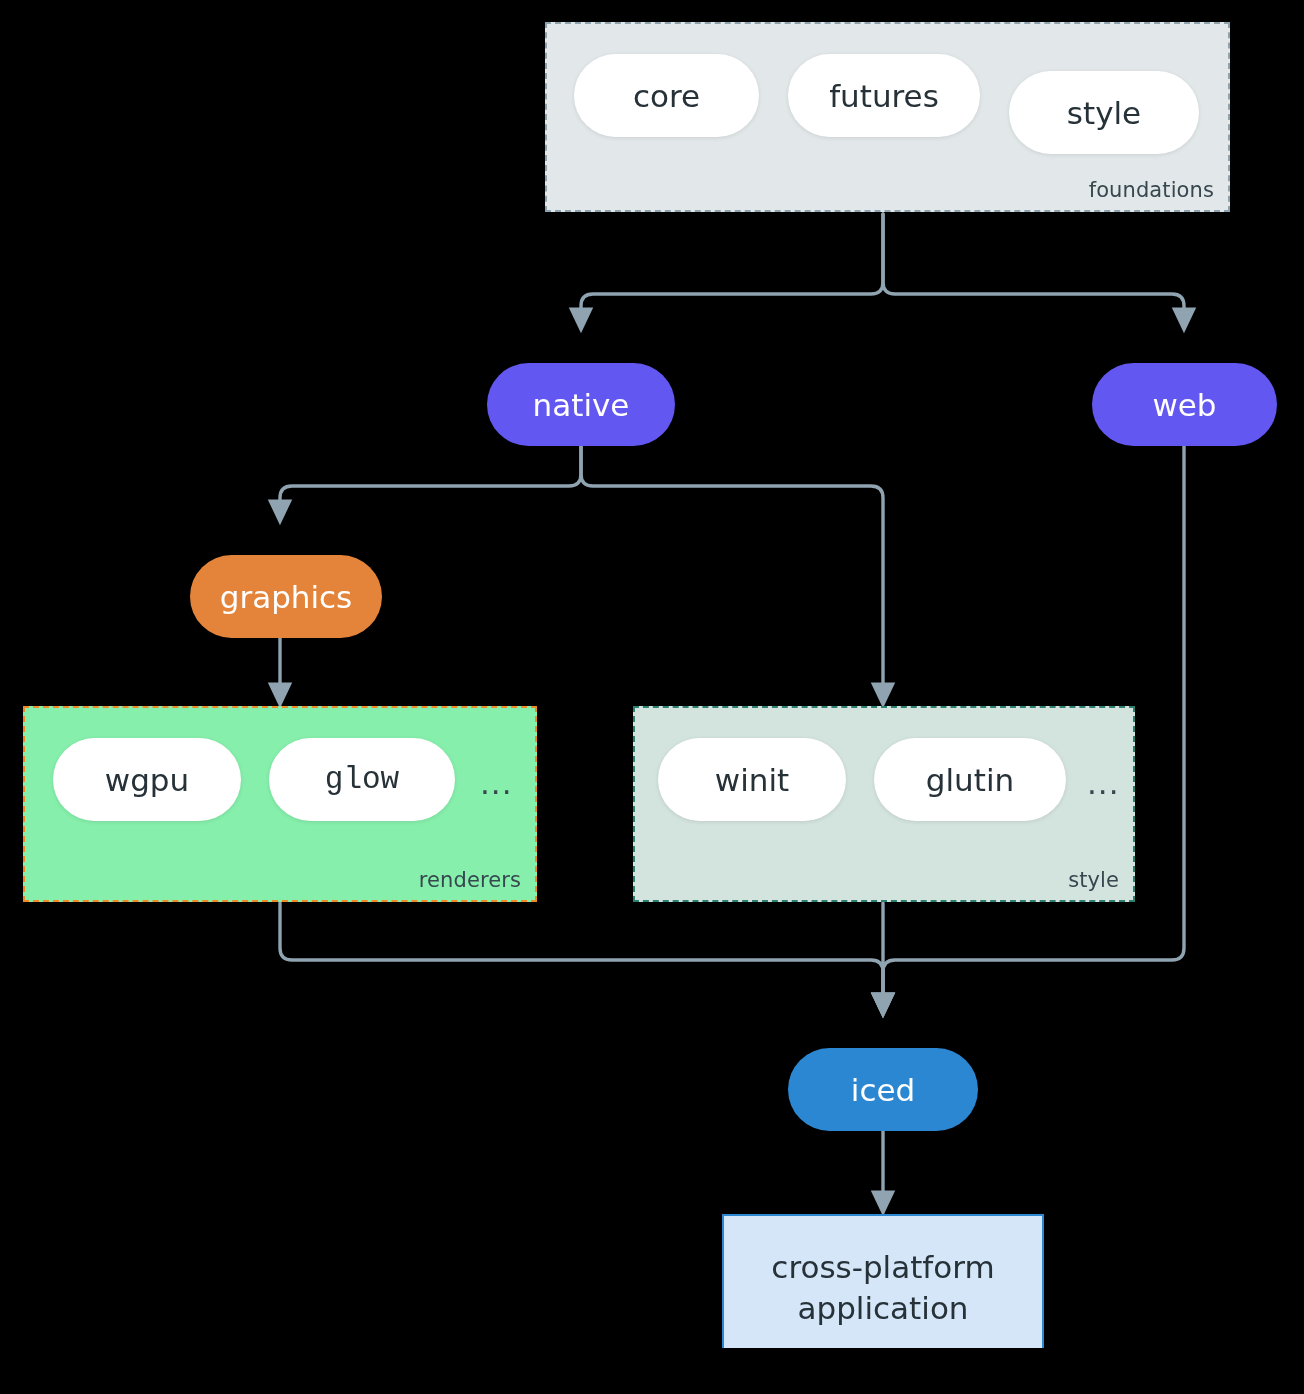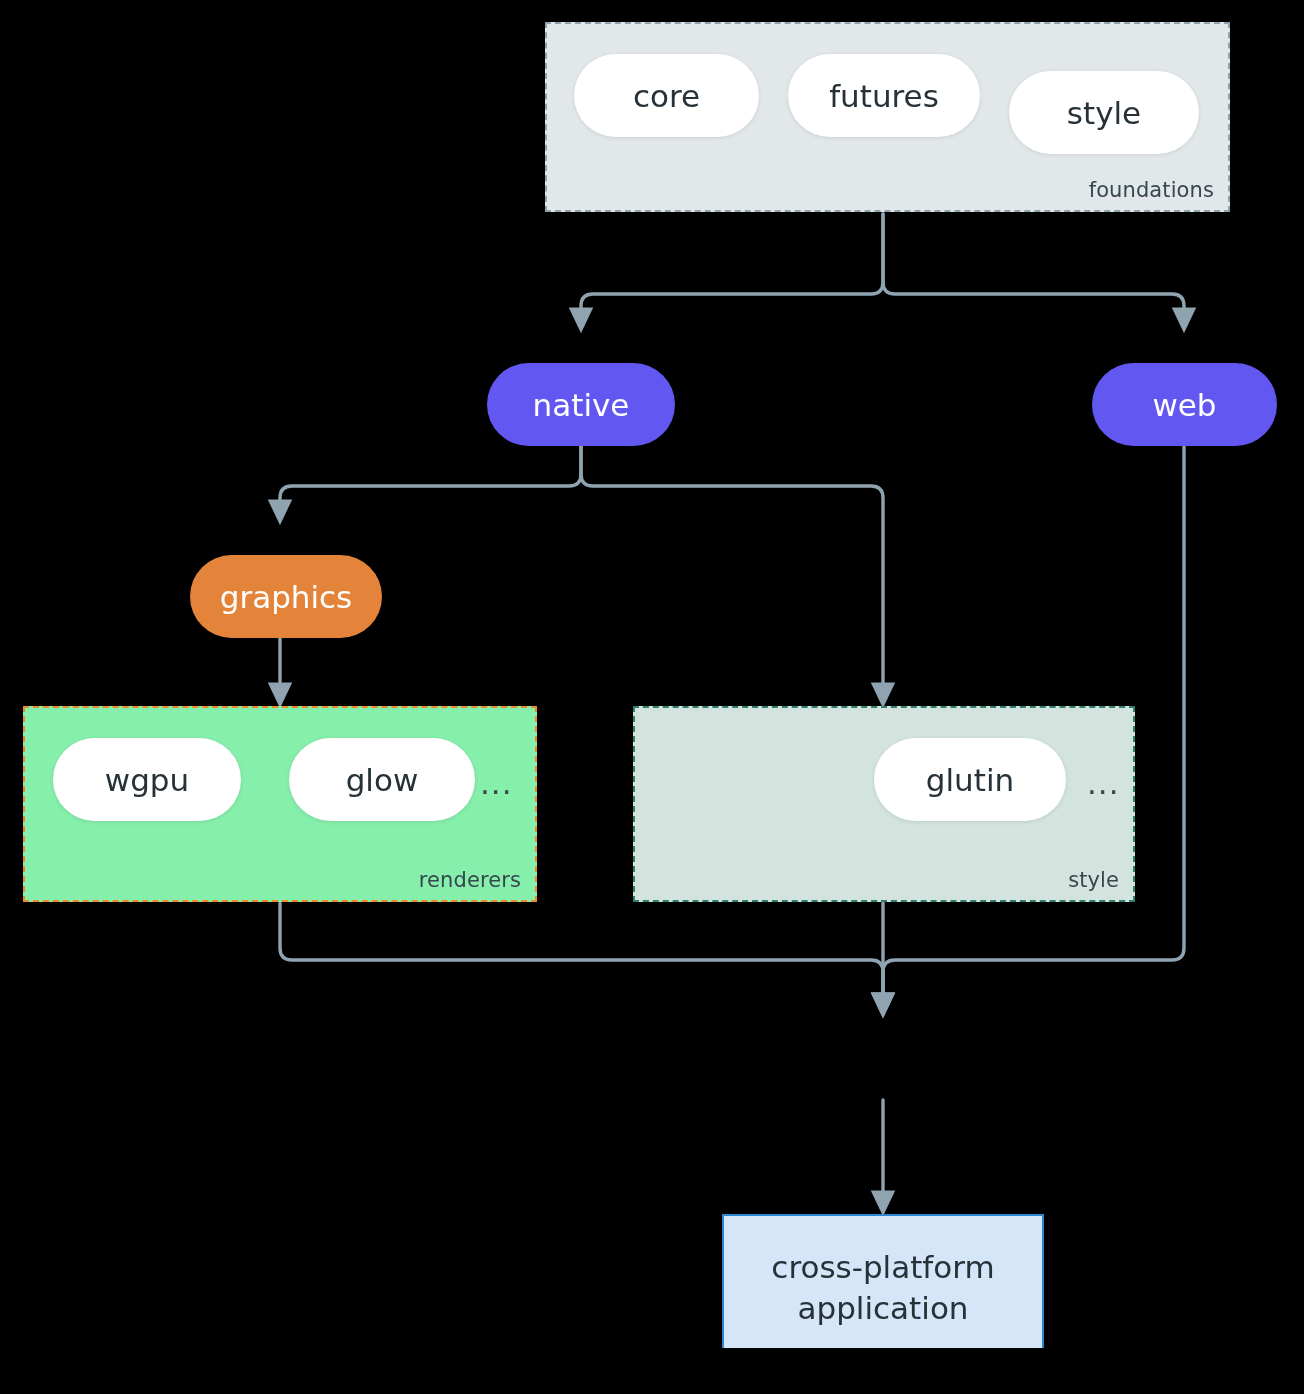--- a/index.html
+++ b/index.html
@@ -191,46 +191,52 @@
     <div class="pill" style="left:462px; top:47px; width:190px; height:83px;">
       <span>style</span>
     </div>
     <div class="cluster-label">foundations</div>
   </div>
 
   <div id="cluster-renderers" class="cluster">
     <div class="pill" style="left:28px; top:30px; width:188px; height:83px;">
       <span>wgpu</span>
     </div>
-    <div class="pill" style="left:264px; top:30px; width:186px; height:83px;">
+    <div class="pill" style="left:244px; top:30px; width:186px; height:83px;font-family:Liberation Mono, monospace;">
       <span>glow</span>
     </div>
     <div class="ellipsis" style="left:455px; top:60px;">...</div>
     <div class="cluster-label">renderers</div>
   </div>
 
   <div id="cluster-shells" class="cluster">
+    <div class="pill" style="left:23px; top:30px; width:188px; height:83px;">
+      <span>winit</span>
+    </div>
     <div class="pill" style="left:239px; top:30px; width:192px; height:83px;">
       <span>glutin</span>
     </div>
     <div class="ellipsis" style="left:452px; top:60px;">...</div>
     <div class="cluster-label">style</div>
   </div>
 
   <div id="node-native" class="stadium">
     <span>native</span>
   </div>
 
   <div id="node-web" class="stadium">
     <span>web</span>
   </div>
 
   <div id="node-graphics" class="stadium">
     <span>graphics</span>
   </div>
 
+  <div id="node-iced" class="stadium">
+    <span>iced</span>
+  </div>
 
   <div id="node-application">
     <span>cross-platform</span>
     <span>application</span>
   </div>
 
 </div>
 
 </body></html>

